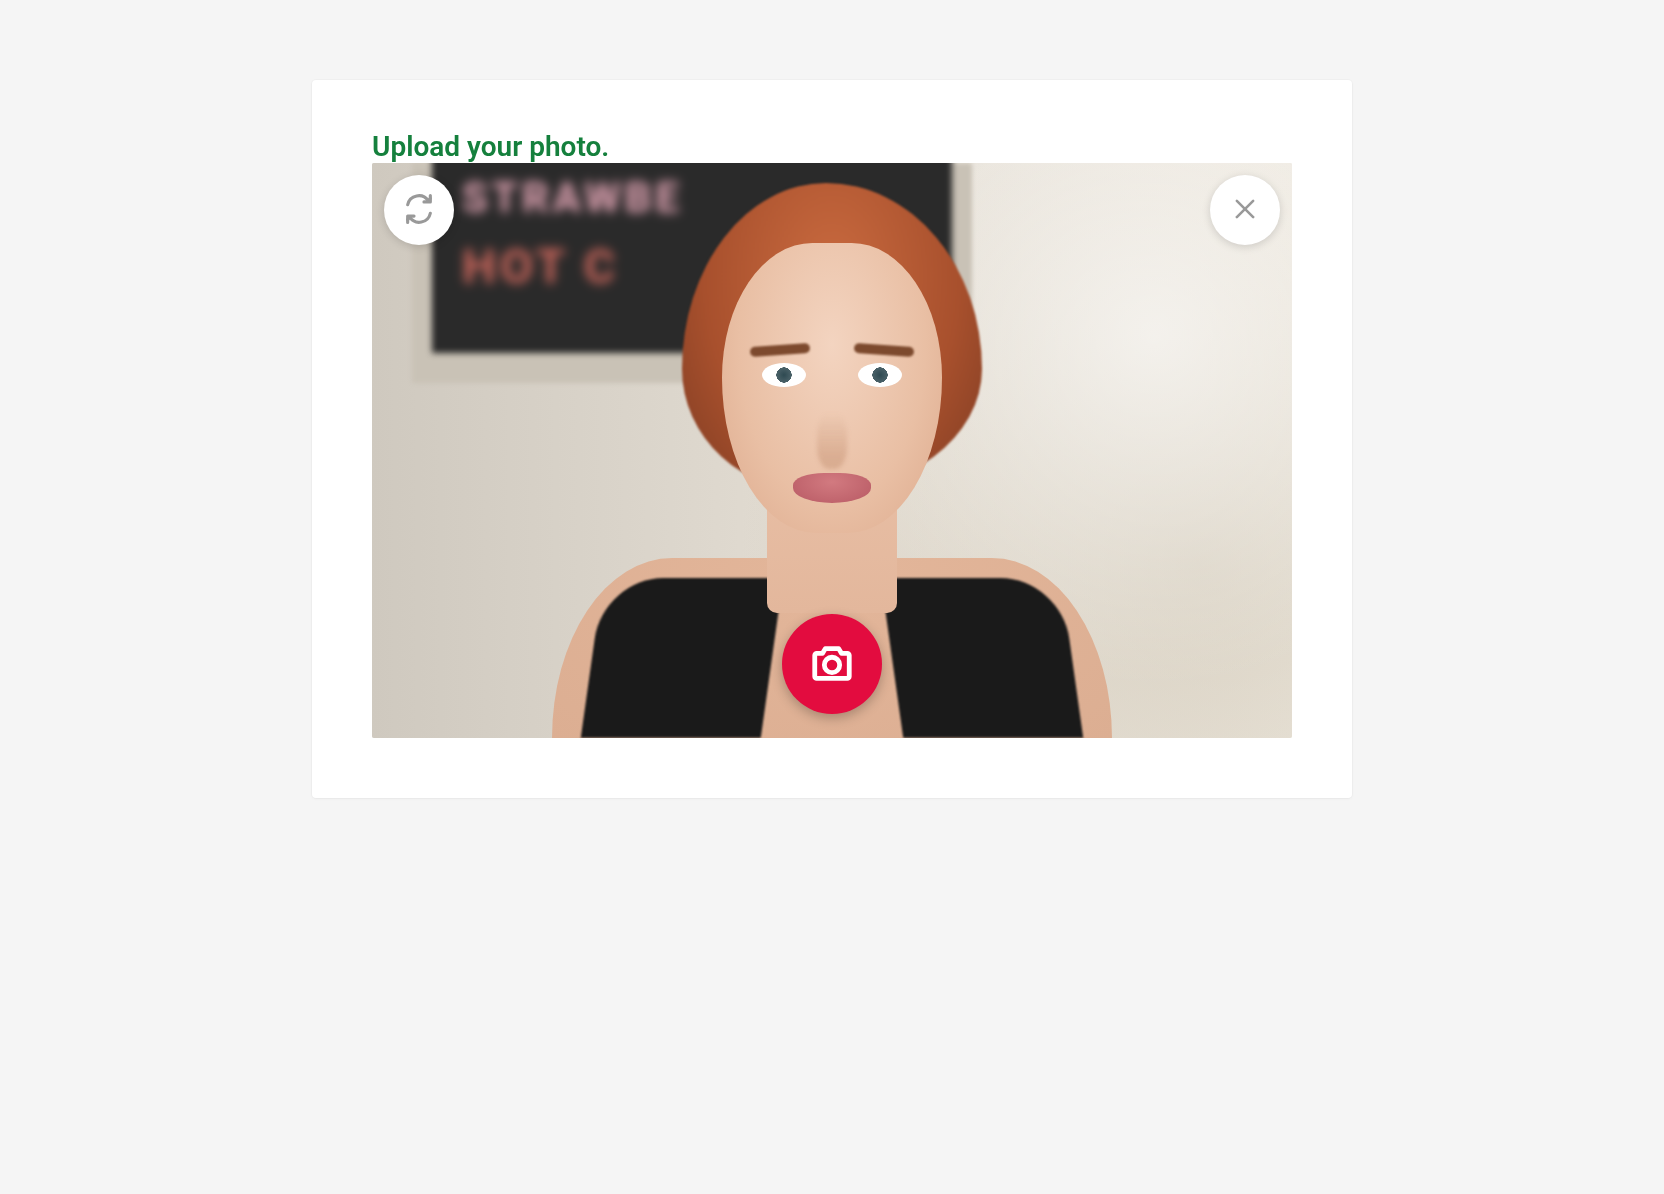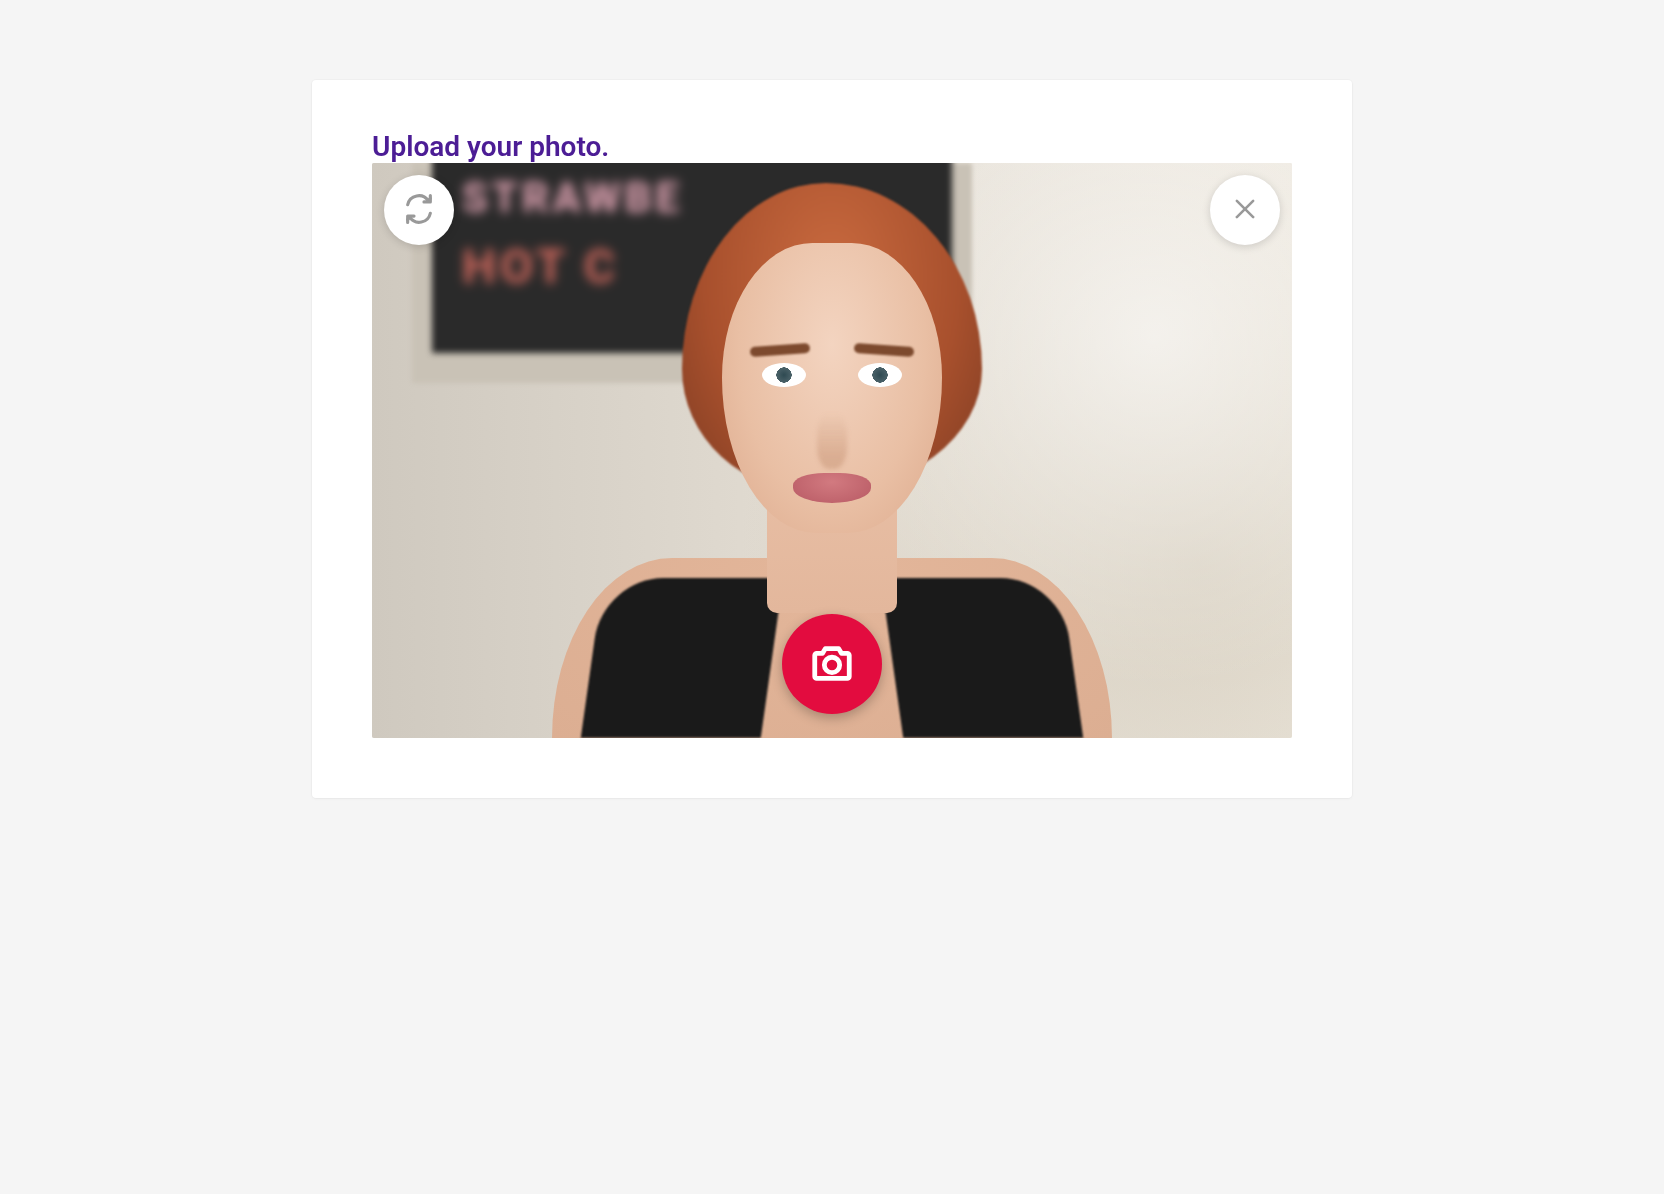--- a/index.html
+++ b/index.html
@@ -20,21 +20,21 @@
     .card {
       width: 1040px;
       background: #ffffff;
       border-radius: 4px;
       box-shadow: 0 1px 3px rgba(0,0,0,0.04), 0 0 0 1px rgba(0,0,0,0.02);
       padding: 50px 60px 60px 60px;
     }
     .title {
       font-size: 28px;
       font-weight: 600;
-      color: #4c1d95;
+      color: #15803d;
     }
     .viewfinder {
       position: relative;
       width: 100%;
       height: 575px;
       border-radius: 2px;
       overflow: hidden;
       background: linear-gradient(135deg, #d9d4cc 0%, #e8e3db 40%, #f0ece4 100%);
     }
     

